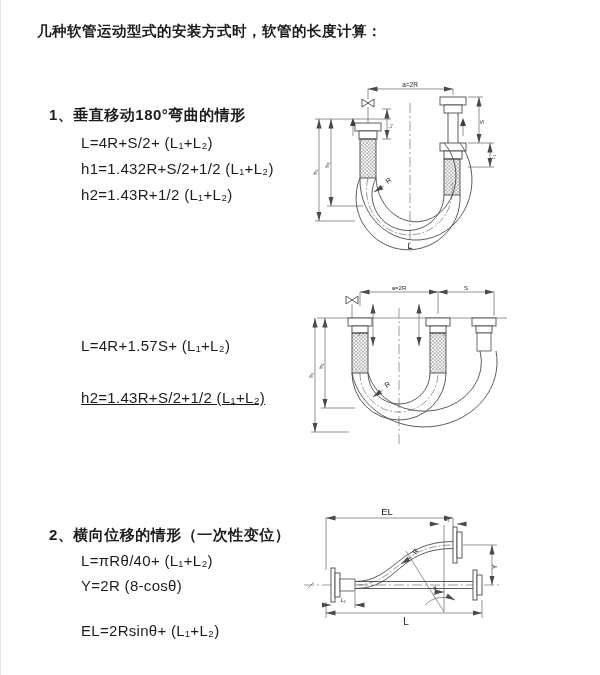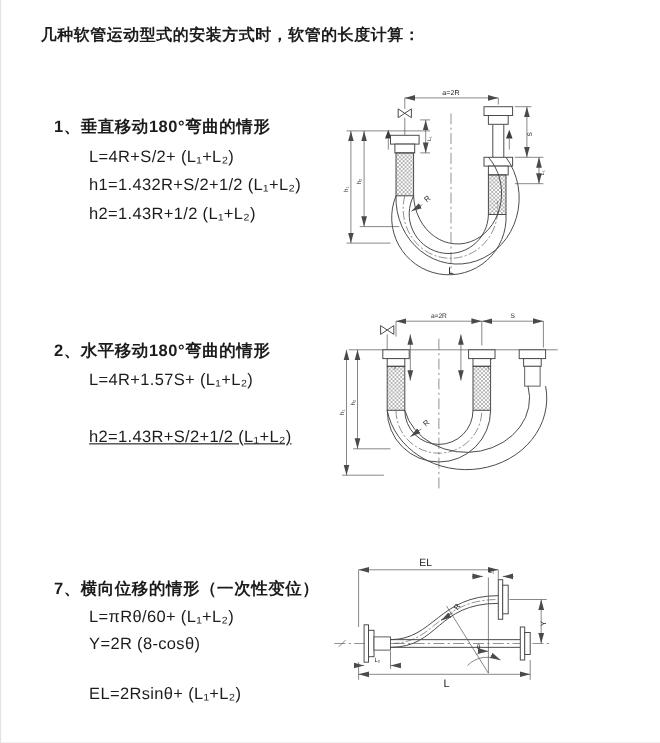--- a/index.html
+++ b/index.html
@@ -29,26 +29,25 @@
 
 <div id="page">
 
   <div class="abs doc-title" style="left:36px;top:22px;">几种软管运动型式的安装方式时，软管的长度计算：</div>
 
   <div class="abs sec-heading" style="left:48px;top:106px;">1、垂直移动180°弯曲的情形</div>
   <div class="abs formula" style="left:80px;top:134px;">L=4R+S/2+ (L₁+L₂)</div>
   <div class="abs formula" style="left:80px;top:160px;">h1=1.432R+S/2+1/2 (L₁+L₂)</div>
   <div class="abs formula" style="left:80px;top:186px;">h2=1.43R+1/2 (L₁+L₂)</div>
 
-  <div class="abs sec-heading" style="left:48px;top:310px;">2、水平移动180°弯曲的情形</div>
   <div class="abs formula" style="left:80px;top:337px;">L=4R+1.57S+ (L₁+L₂)</div>
   <div class="abs formula" style="left:80px;top:389px;text-decoration:underline;">h2=1.43R+S/2+1/2 (L₁+L₂)</div>
 
-  <div class="abs sec-heading" style="left:48px;top:526px;">7、横向位移的情形（一次性变位）</div>
-  <div class="abs formula" style="left:80px;top:552px;">L=πRθ/60+ (L₁+L₂)</div>
+  <div class="abs sec-heading" style="left:48px;top:526px;">2、横向位移的情形（一次性变位）</div>
+  <div class="abs formula" style="left:80px;top:552px;">L=πRθ/40+ (L₁+L₂)</div>
   <div class="abs formula" style="left:80px;top:577px;">Y=2R (8-cosθ)</div>
   <div class="abs formula" style="left:80px;top:622px;">EL=2Rsinθ+ (L₁+L₂)</div>
 
   <svg style="left:310px;top:73px;" width="290" height="195" viewBox="0 0 290 195">
     <defs>
       <marker id="a1" viewBox="0 0 10 6" refX="9.5" refY="3" markerWidth="10" markerHeight="6" orient="auto-start-reverse" markerUnits="userSpaceOnUse">
         <path d="M0,0.4 L9.5,3 L0,5.6 Z" fill="#4a4a4a"></path>
       </marker>
       <pattern id="p1" width="3.5" height="3.5" patternUnits="userSpaceOnUse">
         <path d="M0,3.5 L3.5,0 M0,0 L3.5,3.5" stroke="#6a6a6a" stroke-width="0.45"></path>

